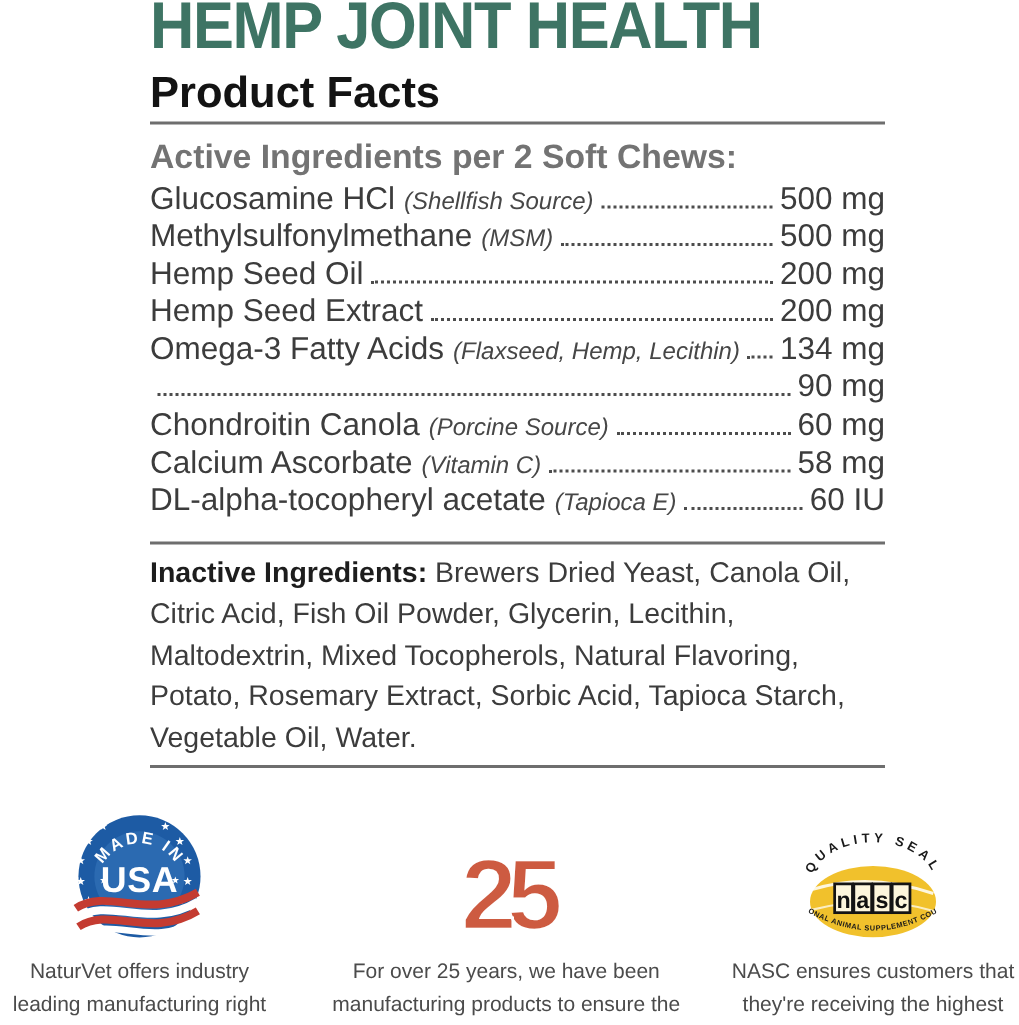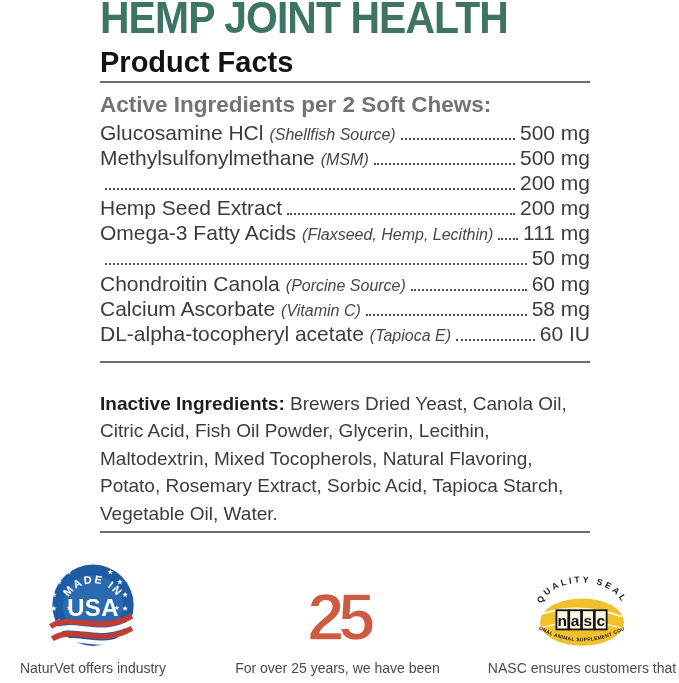--- a/index.html
+++ b/index.html
@@ -17,21 +17,21 @@
   .rule{border:none;border-top:2.5px solid #6e6e6e;margin:0;}
   .rule-1{margin-top:4px;}
   .rule-2{margin-top:14px;}
   .rule-3{margin-top:4px;}
   .active-header{margin-top:10px;font-size:22.5px;line-height:24px;font-weight:bold;color:#737373;}
   .rows{margin-top:4px;}
   .ing-row{display:flex;align-items:baseline;height:25.1px;font-size:21px;color:#3c3c3c;white-space:nowrap;text-align:center;}
   .ing-src{font-size:16px;font-style:italic;margin-left:6px;color:#474747;}
   .leader{flex:1;border-bottom:2.6px dotted #4d4d4d;margin:0 5px 4px 5px;min-width:8px;}
   .ing-amt{font-size:21px;}
-  .inactive{margin-top:27px;width:476px;font-size:19px;line-height:27.5px;color:#3c3c3c;}
+  .inactive{margin-top:6px;width:476px;font-size:19px;line-height:27.5px;color:#3c3c3c;}
   .inactive .b{font-weight:bold;color:#1d1d1d;}
   .bottom{display:flex;justify-content:space-between;margin-top:2px;}
   .col{display:flex;flex-direction:column;align-items:center;}
   .col-1{width:212px;margin-left:-13px;}
   .col-2{width:250px;}
   .col-3{width:212px;margin-right:-9px;}
   .logo-box{height:120px;display:flex;align-items:flex-end;justify-content:center;}
   .caption{margin-top:3px;text-align:center;font-size:14px;line-height:21.5px;color:#4b4b4b;}
   .cap-1{width:192px;}
   .cap-2{width:234px;}
@@ -55,43 +55,44 @@
   </div>
 
   <div class="ing-row">
     <span class="ing-name">Methylsulfonylmethane</span>
     <span class="ing-src">(MSM)</span>
     <span class="leader"></span>
     <span class="ing-amt">500 mg</span>
   </div>
 
   <div class="ing-row">
+    <span class="ing-name">Hemp Seed Oil</span>
 
     <span class="leader"></span>
     <span class="ing-amt">200 mg</span>
   </div>
 
   <div class="ing-row">
     <span class="ing-name">Hemp Seed Extract</span>
 
     <span class="leader"></span>
     <span class="ing-amt">200 mg</span>
   </div>
 
   <div class="ing-row">
     <span class="ing-name">Omega-3 Fatty Acids</span>
     <span class="ing-src">(Flaxseed, Hemp, Lecithin)</span>
     <span class="leader"></span>
-    <span class="ing-amt">111 mg</span>
-  </div>
-
-  <div class="ing-row">
-
-    <span class="leader"></span>
-    <span class="ing-amt">50 mg</span>
+    <span class="ing-amt">134 mg</span>
+  </div>
+
+  <div class="ing-row">
+
+    <span class="leader"></span>
+    <span class="ing-amt">90 mg</span>
   </div>
 
   <div class="ing-row">
     <span class="ing-name">Chondroitin Canola</span>
     <span class="ing-src">(Porcine Source)</span>
     <span class="leader"></span>
     <span class="ing-amt">60 mg</span>
   </div>
 
   <div class="ing-row">

